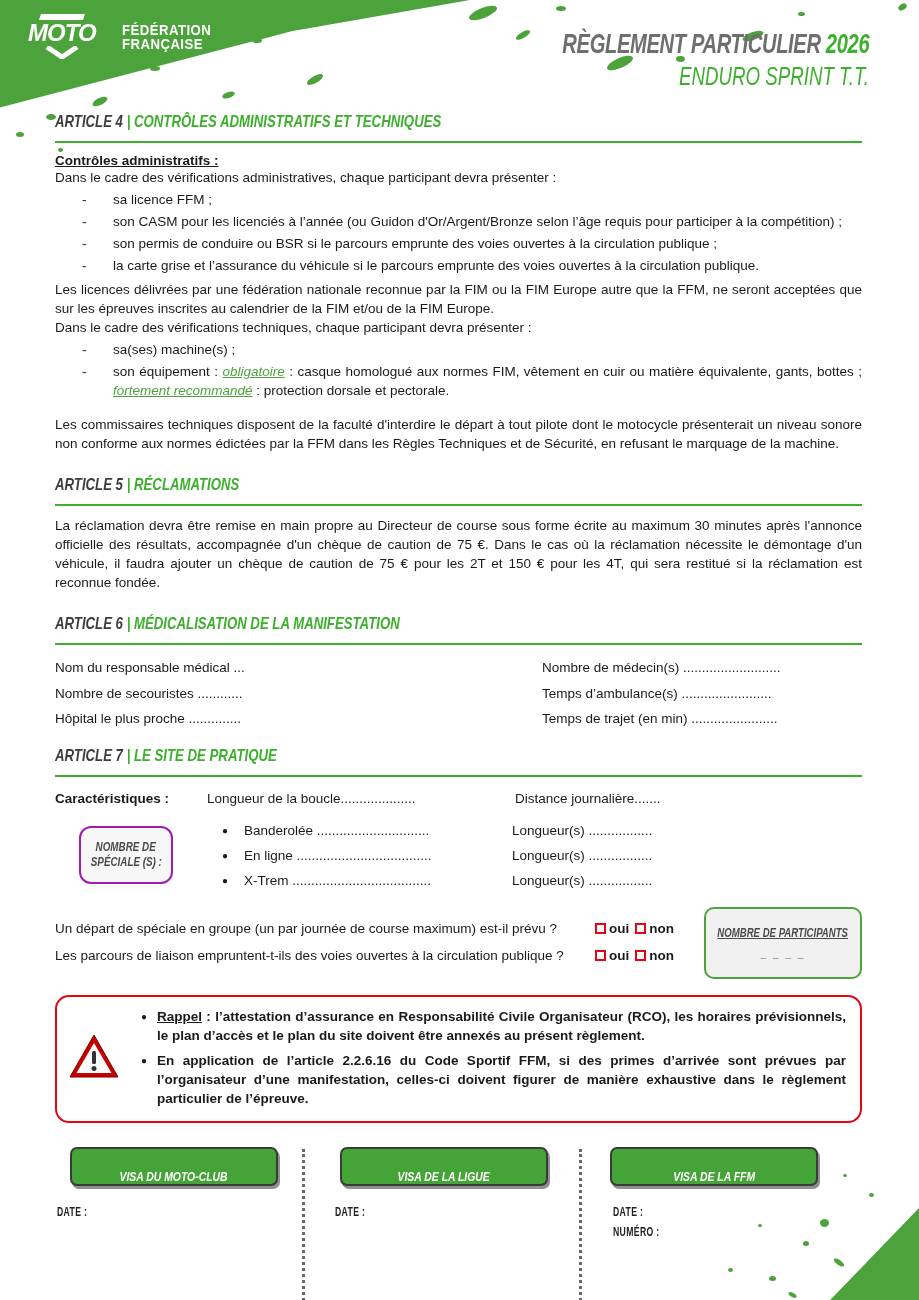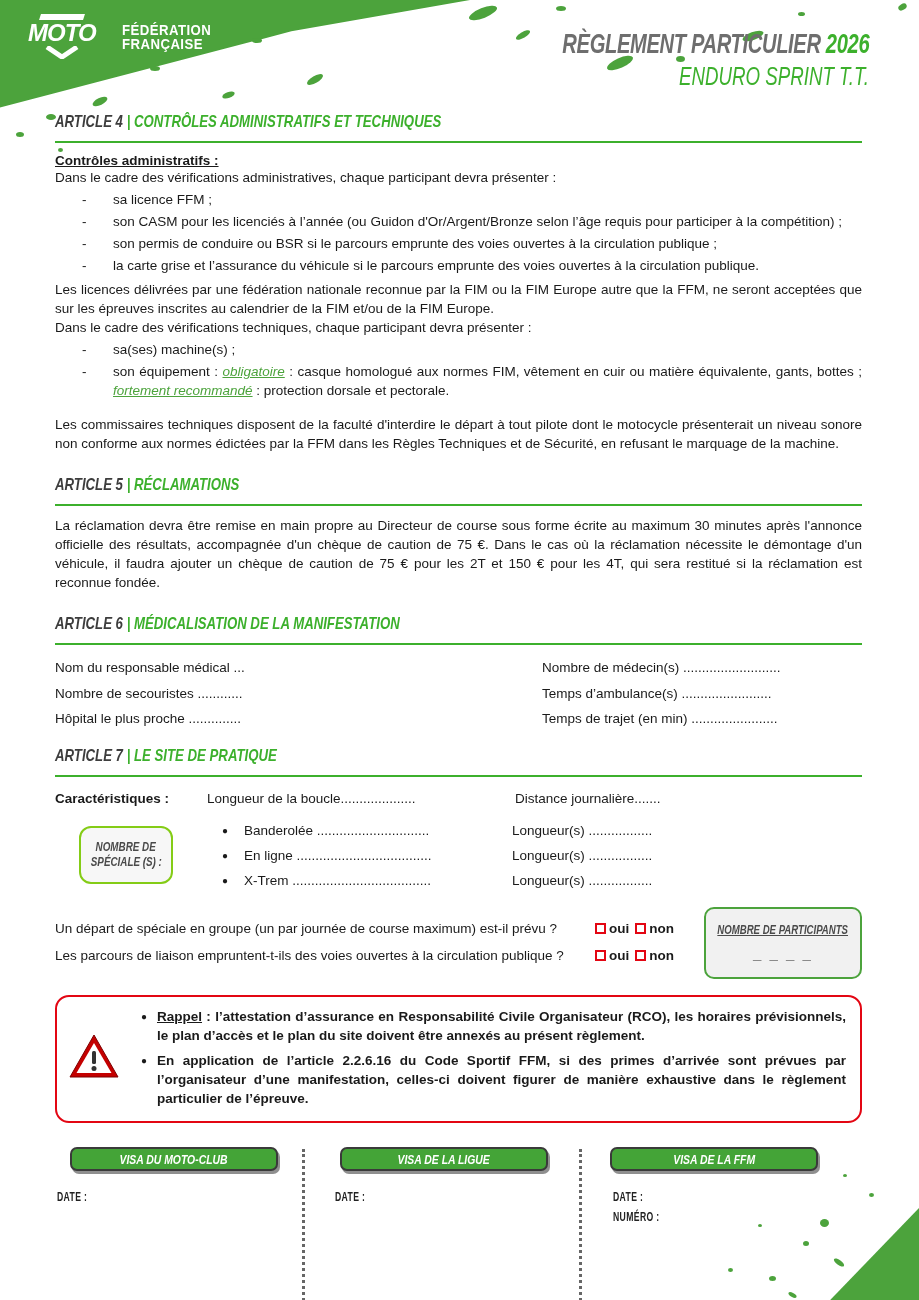--- a/index.html
+++ b/index.html
@@ -49,56 +49,56 @@
   .mt18{margin-top:18px;} .mt22{margin-top:22px;}
   
   .med-grid { margin-top:14px; }
   .med-row { display:flex; margin-top:8px; line-height:1.3;gap:27px; }
   .med-row .l { width:460px; flex:none; } .med-row .r { flex:1; }
   
   .carac { display:flex; margin-top:14px; }
   .carac .lab { width:152px; flex:none; font-weight:bold; }
   .carac .boucle { width:308px; flex:none; }
   .sp-wrap { display:flex; margin-top:12px; align-items:center; }
-  .sp-box { margin-left:24px; width:94px; min-height:58px; border:2px solid #84cc16; border-radius:12px;
+  .sp-box { margin-left:24px; width:94px; min-height:58px; border:2px solid #a21caf; border-radius:12px;
     background:#f7f7f7; display:flex; flex-direction:column; align-items:center; justify-content:center;
     padding:6px 2px; }
   .sp-box span { display:block; transform:scaleX(0.82); font-weight:bold; font-style:italic;
     font-size:12px; color:#4a4a4a; line-height:1.25; white-space:nowrap; }
   .sp-rows { margin-left:49px; flex:1; }
   .sp-row { display:flex; align-items:center; height:25px; }
   .sp-row .blt { width:22px; flex:none; font-size:10px; }
   .sp-row .sp-name { width:268px; flex:none; }
   .q-wrap { position:relative; margin-top:22px; }
   .q-row { display:flex; align-items:center; height:27px; }
   .q-text { flex:none; width:540px; }
   .cb { width:11px; height:11px; border:2px solid #E30613; background:#fff; display:inline-block;
     flex:none; margin-right:3px; }
   .cb-lab { font-weight:bold; margin-right:6px; }
   .part-box { position:absolute; right:0; top:-8px; width:158px; height:72px; border:2px solid #4CA33C;
     border-radius:10px; background:#f1f1f1; display:flex; flex-direction:column; align-items:center;
     justify-content:center; gap:8px; }
   .part-title { transform:scaleX(0.8); font-weight:bold; font-style:italic; font-size:12px;
     color:#4a4a4a; text-decoration:underline; white-space:nowrap; }
-  .part-val { color:#404040; font-weight:bold; letter-spacing:2px; font-size:15px; }
+  .part-val { color:#404040; font-weight:bold; letter-spacing:2px; font-size:10px; }
   
   .rappel { margin-top:26px; border:2.5px solid #E30613; border-radius:14px; padding:11px 14px 12px 10px;
     display:flex; align-items:center; gap:10px; }
   .warn-icon { flex:none; width:54px; text-align:center; }
   .rp-items { flex:1; }
   .rp-item { display:flex; margin-top:7px; }
   .rp-item:first-child { margin-top:0; }
   .rp-item .blt { width:26px; flex:none; text-align:center; font-size:10px; padding-top:3px; }
   .rp-item .txt { flex:1; font-weight:bold; text-align:justify; line-height:1.4; }
   
   .visas { position:relative; margin-top:24px; height:215px; }
   .v-col { position:absolute; top:0; }
   .v-col1 { left:0; width:248px; } .v-col2 { left:248px; width:277px; } .v-col3 { left:525px; width:282px; }
-  .v-btn { width:208px; height:24px; background:#44A437; border:2px solid #3a3a3a; border-radius:7px;
-    box-shadow:2px 3px 0 #8f8f8f; display:flex; align-items:center; justify-content:center; }
+  .v-btn { width:208px; height:39px; background:#44A437; border:2px solid #3a3a3a; border-radius:7px;
+    box-shadow:2px 3px 0 #8f8f8f; display:flex; align-items:flex-end; justify-content:center; }
   .v-btn span { color:#fff; font-weight:bold; font-style:italic; font-size:13px; transform:scaleX(0.8);
     white-space:nowrap; }
   .v-lbl { display:block; margin-top:18px; }
   .v-lbl span, .v-num span { display:inline-block; transform:scaleX(0.72); transform-origin:0 50%;
     font-weight:bold; font-size:12px; color:#222; letter-spacing:0.5px; white-space:nowrap; }
   .v-num { display:block; margin-top:5px; }
   .v-sep { position:absolute; top:2px; height:206px; width:0; border-left:3px dotted #666; }
   .v-sep1 { left:247px; } .v-sep2 { left:524px; }
 </style>
 </head>

